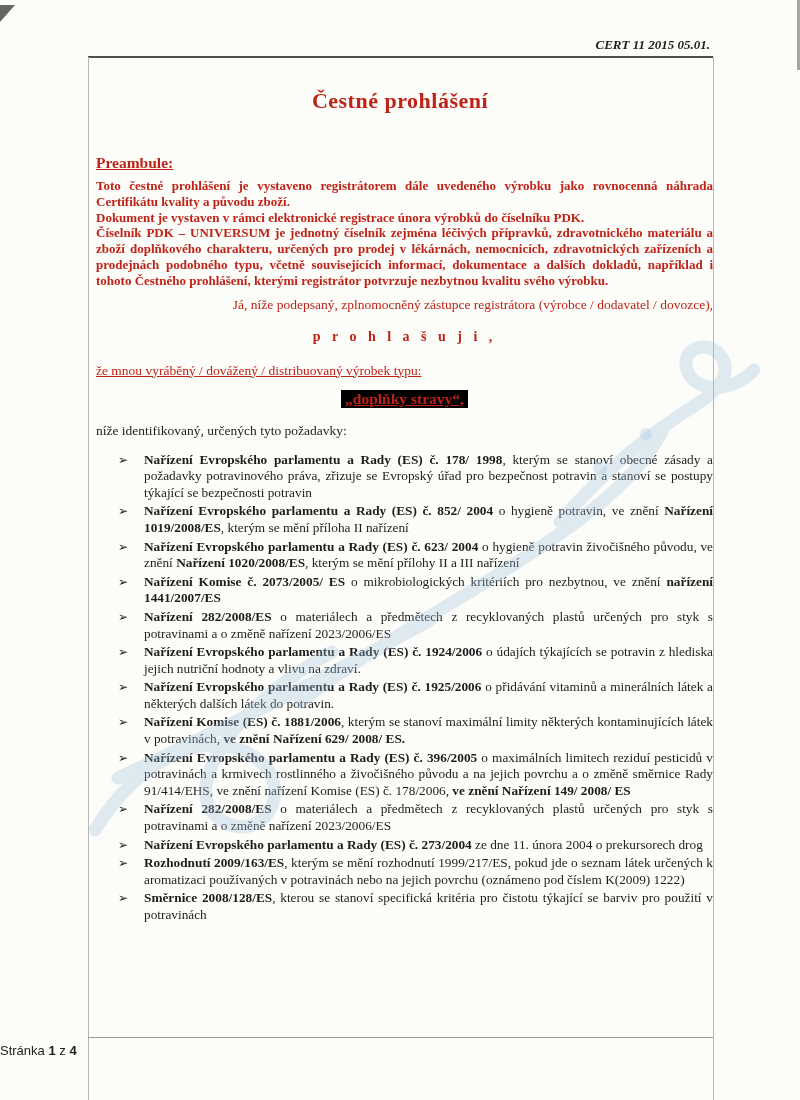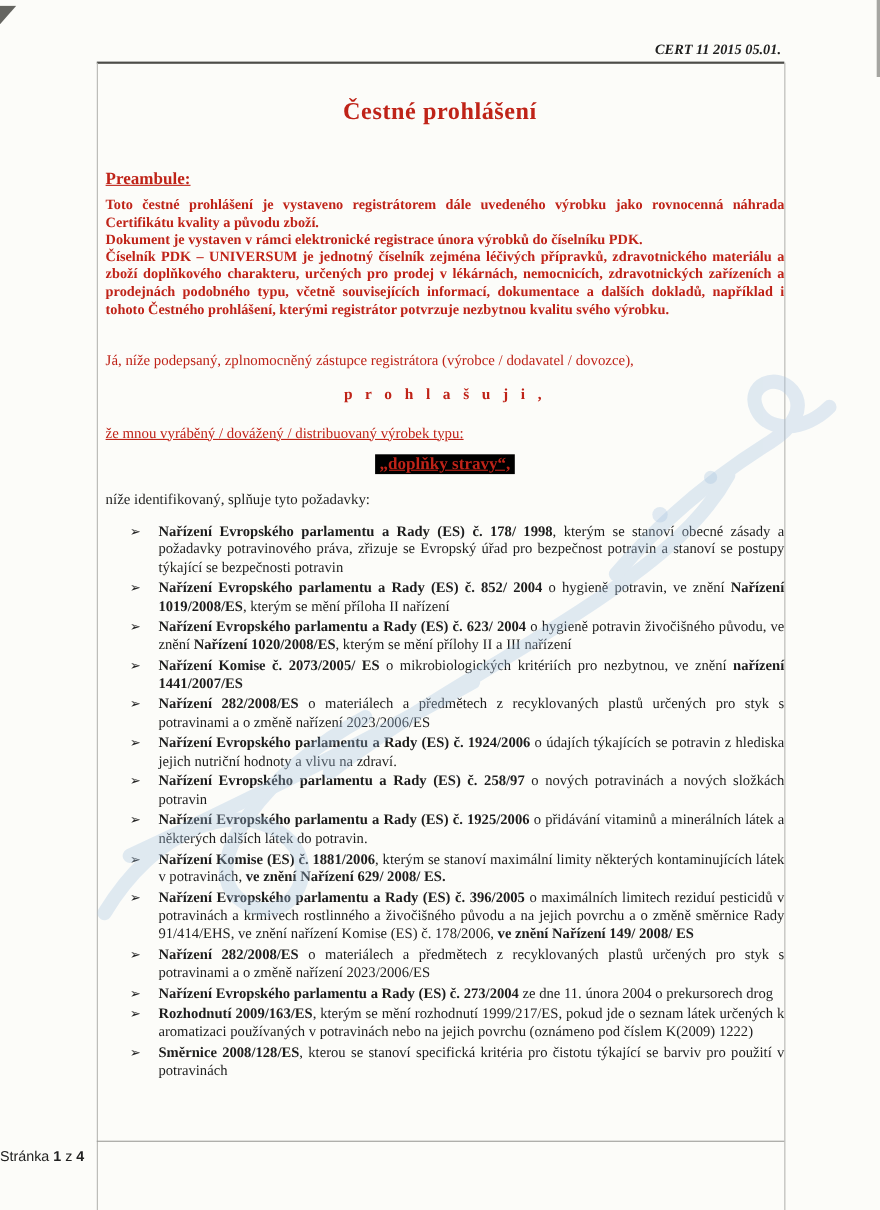--- a/index.html
+++ b/index.html
@@ -46,22 +46,22 @@
   .doc-body{position:absolute;left:96px;top:154px;width:617px;}
   .preambule{
     margin:0 0 6px 0;color:var(--red);
     font-size:15.5px;font-weight:bold;text-decoration:underline;
   }
   .pre{
     margin:0;color:var(--red);font-weight:bold;
     font-size:13px;line-height:15.8px;text-align:justify;
   }
   .intro{
-    margin:31px 0 0 0;color:var(--red);
-    font-size:13.5px;text-align:left;
+    margin:8px 0 0 0;color:var(--red);
+    font-size:13.5px;text-align:right;
   }
   .verb{
     margin:16px 0 0 0;color:var(--red);
     font-size:14px;font-weight:bold;text-align:center;letter-spacing:4px;
   }
   .product-line{
     margin:18px 0 0 0;color:var(--red);
     font-size:13.5px;text-decoration:underline;
   }
   .product-type-wrap{margin:11px 0 0 0;text-align:center;}
@@ -119,30 +119,29 @@
     <p class="pre">Toto čestné prohlášení je vystaveno registrátorem dále uvedeného výrobku jako rovnocenná náhrada Certifikátu kvality a původu zboží.</p>
     <p class="pre">Dokument je vystaven v rámci elektronické registrace února výrobků do číselníku PDK.</p>
     <p class="pre">Číselník PDK – UNIVERSUM je jednotný číselník zejména léčivých přípravků, zdravotnického materiálu a zboží doplňkového charakteru, určených pro prodej v lékárnách, nemocnicích, zdravotnických zařízeních a prodejnách podobného typu, včetně souvisejících informací, dokumentace a dalších dokladů, například i tohoto Čestného prohlášení, kterými registrátor potvrzuje nezbytnou kvalitu svého výrobku.</p>
 
     <p class="intro">Já, níže podepsaný, zplnomocněný zástupce registrátora (výrobce / dodavatel / dovozce),</p>
     <p class="verb">p r o h l a š u j i ,</p>
     <p class="product-line">že mnou vyráběný / dovážený  / distribuovaný výrobek typu:</p>
     <div class="product-type-wrap">
       <span class="highlight">„doplňky stravy“,</span>
     </div>
-    <p class="following">níže identifikovaný, splňuje tyto požadavky:</p>
+    <p class="following">níže identifikovaný, určených tyto požadavky:</p>
 
     <ul class="requirements">
         <li><span class="b">Nařízení Evropského parlamentu a Rady (ES) č. 178/ 1998</span><span>, kterým se stanoví obecné zásady a požadavky potravinového práva, zřizuje se Evropský úřad pro bezpečnost potravin a stanoví se postupy týkající se bezpečnosti potravin</span></li>
         <li><span class="b">Nařízení Evropského parlamentu a Rady (ES) č. 852/ 2004</span><span> o hygieně potravin, ve znění </span><span class="b">Nařízení 1019/2008/ES</span><span>, kterým se mění příloha II nařízení</span></li>
         <li><span class="b">Nařízení Evropského parlamentu a Rady (ES) č. 623/ 2004</span><span> o hygieně potravin živočišného původu, ve znění </span><span class="b">Nařízení 1020/2008/ES</span><span>, kterým se mění přílohy II a III nařízení</span></li>
         <li><span class="b">Nařízení Komise č. 2073/2005/ ES</span><span> o mikrobiologických kritériích pro nezbytnou, ve znění </span><span class="b">nařízení 1441/2007/ES</span></li>
         <li><span class="b">Nařízení 282/2008/ES</span><span> o materiálech a předmětech z recyklovaných plastů určených pro styk s potravinami a o změně nařízení 2023/2006/ES</span></li>
         <li><span class="b">Nařízení Evropského parlamentu a Rady (ES) č. 1924/2006</span><span>  o údajích týkajících se potravin z hlediska jejich nutriční hodnoty a vlivu na zdraví.</span></li>
-        <li><span class="b">Nařízení Evropského parlamentu a Rady (ES) č. 258/97</span><span> o nových potravinách a nových složkách potravin</span></li>
         <li><span class="b">Nařízení Evropského parlamentu a Rady (ES) č. 1925/2006</span><span>  o přidávání vitaminů a minerálních látek a některých dalších látek do potravin.</span></li>
         <li><span class="b">Nařízení Komise (ES) č. 1881/2006</span><span>, kterým se stanoví maximální limity některých kontaminujících látek v potravinách, </span><span class="b">ve znění Nařízení 629/ 2008/ ES.</span></li>
         <li><span class="b">Nařízení Evropského parlamentu a Rady (ES) č. 396/2005</span><span> o maximálních limitech reziduí pesticidů v potravinách a krmivech rostlinného a živočišného původu a na jejich povrchu a o změně směrnice Rady 91/414/EHS, ve znění nařízení Komise (ES) č. 178/2006, </span><span class="b">ve znění Nařízení 149/ 2008/ ES</span></li>
         <li><span class="b">Nařízení 282/2008/ES</span><span> o materiálech a předmětech z recyklovaných plastů určených pro styk s potravinami a o změně nařízení 2023/2006/ES</span></li>
         <li><span class="b">Nařízení Evropského parlamentu a Rady (ES) č. 273/2004</span><span> ze dne 11. února 2004 o prekursorech drog</span></li>
         <li><span class="b">Rozhodnutí 2009/163/ES</span><span>, kterým se mění rozhodnutí 1999/217/ES, pokud jde o seznam látek určených k aromatizaci používaných v potravinách nebo na jejich povrchu (oznámeno pod číslem K(2009) 1222)</span></li>
         <li><span class="b">Směrnice 2008/128/ES</span><span>, kterou se stanoví specifická kritéria pro čistotu týkající se barviv pro použití v potravinách</span></li>
       </ul>
   </div>
 

